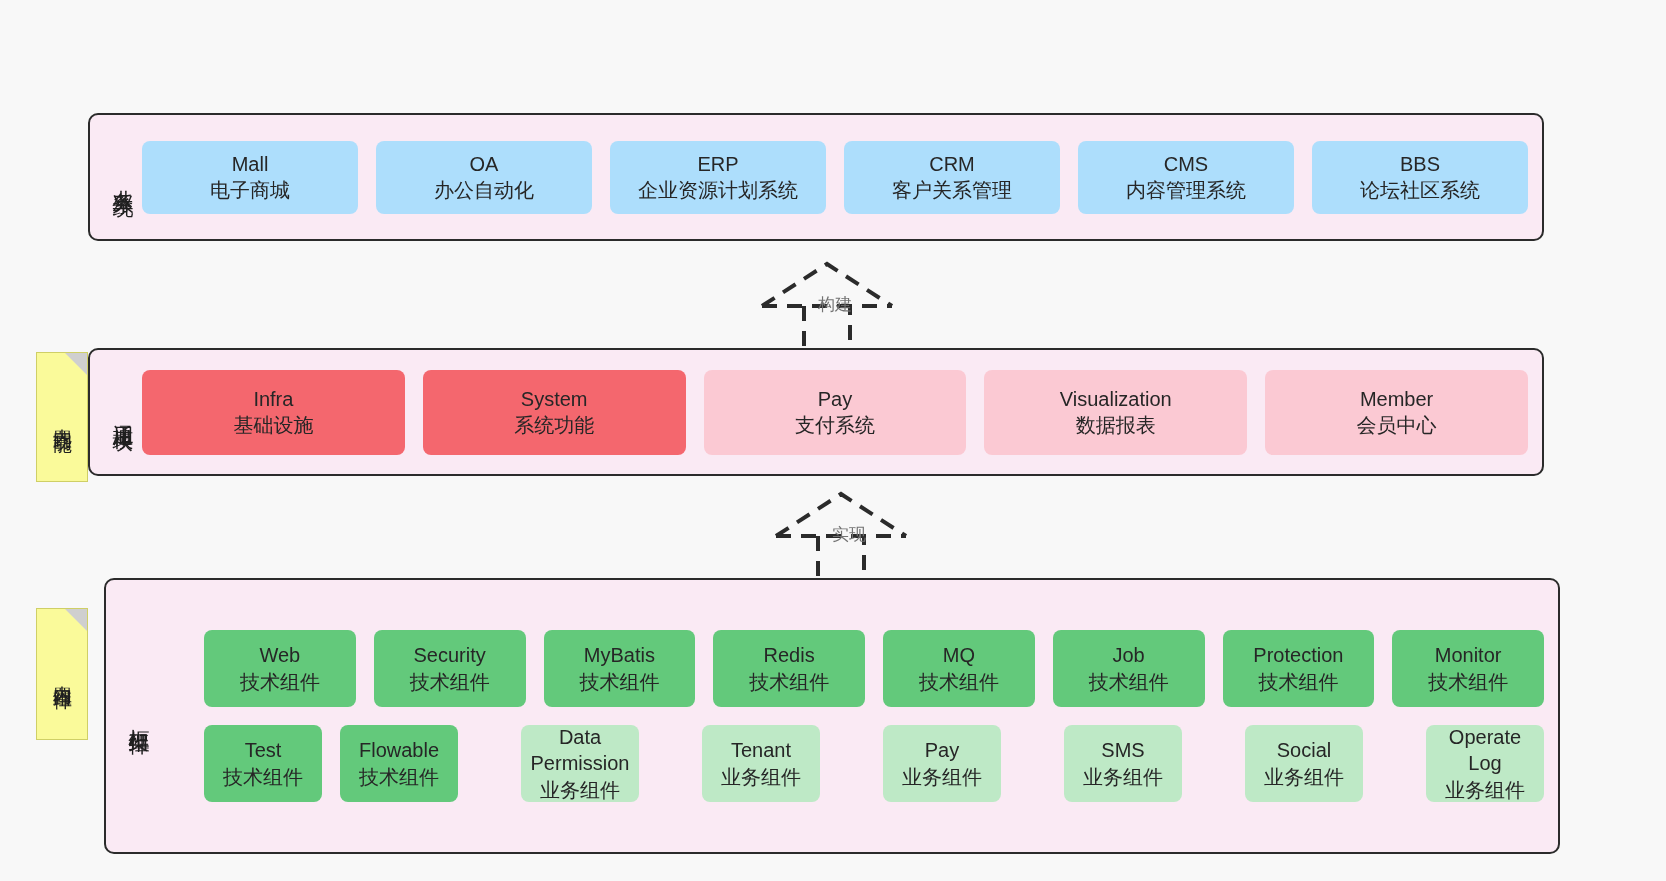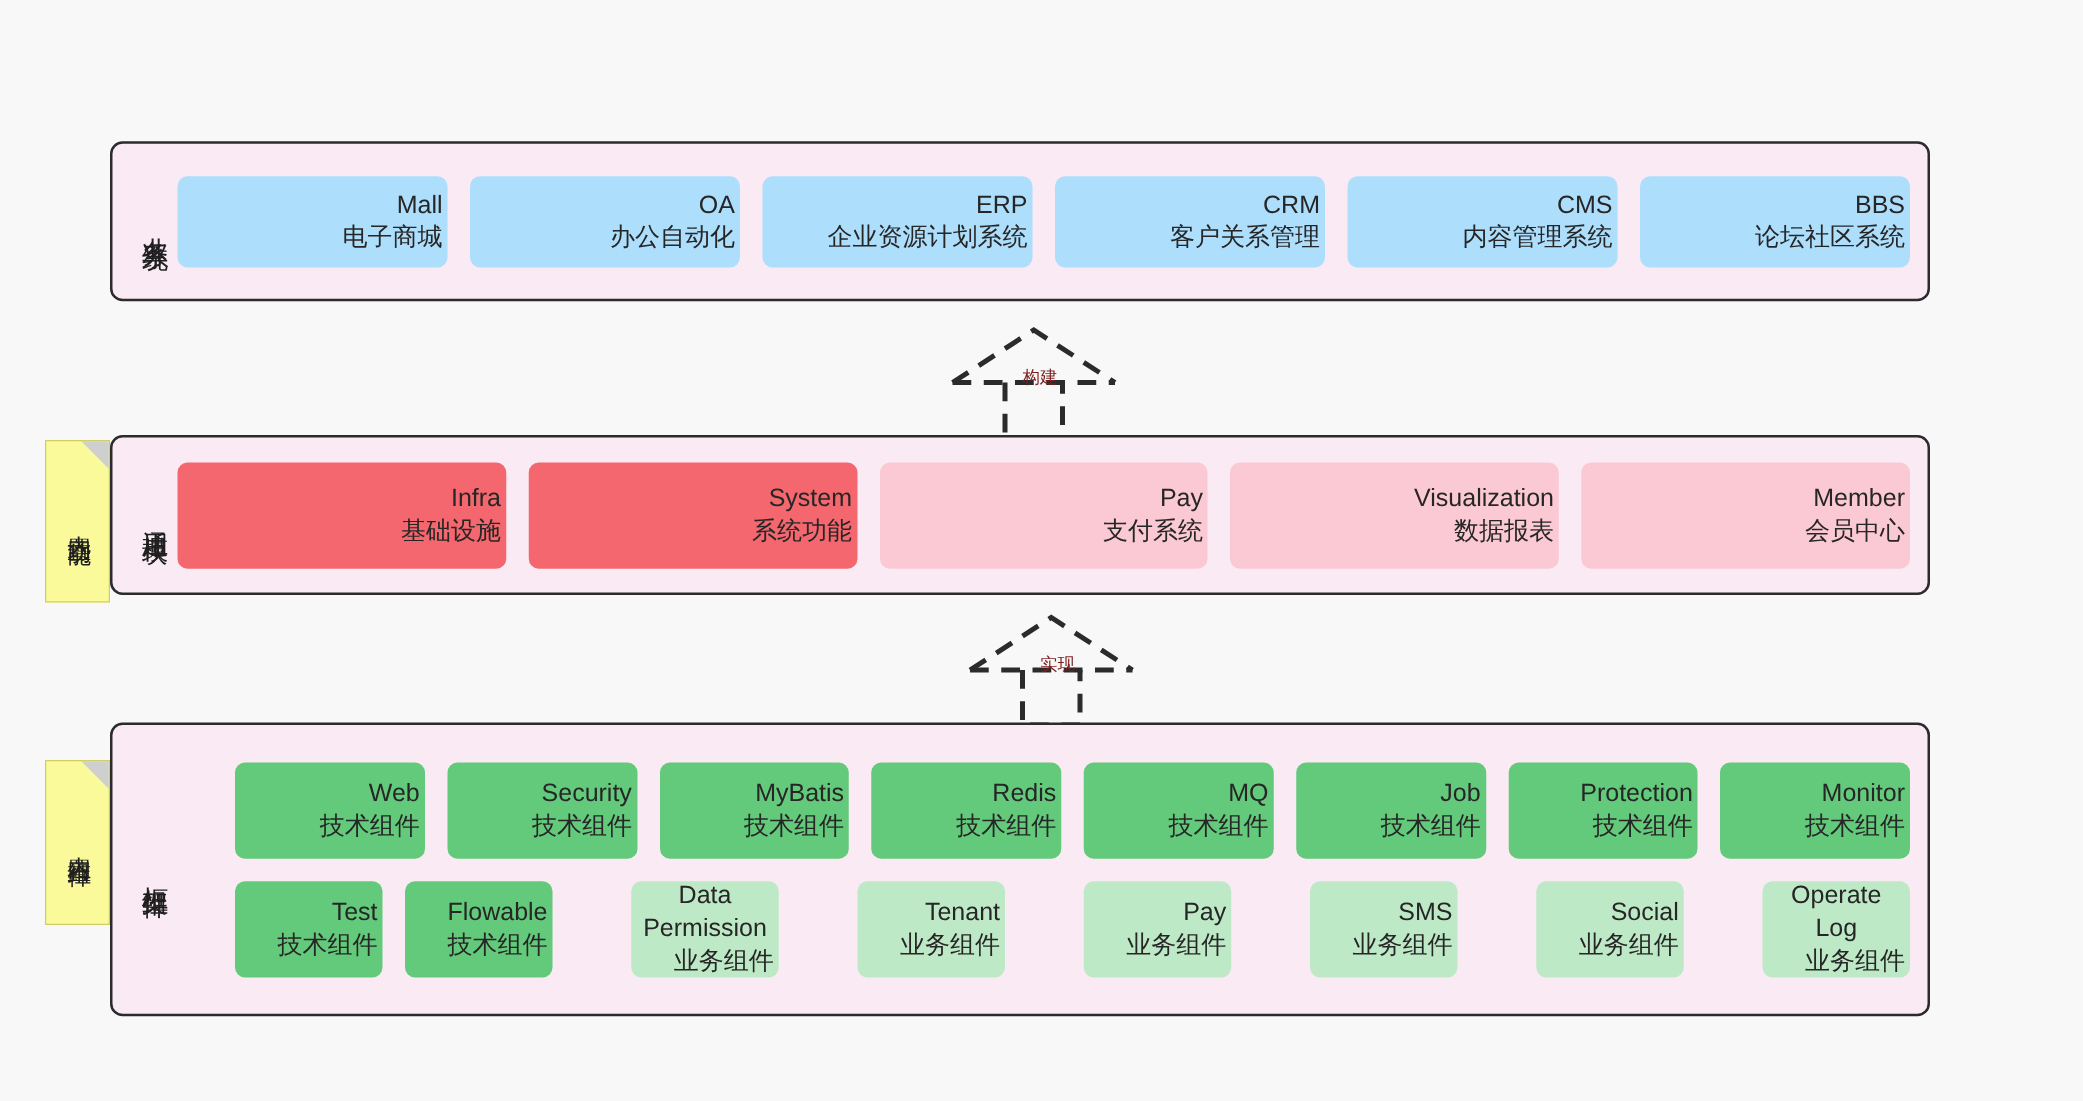--- a/index.html
+++ b/index.html
@@ -56,41 +56,41 @@
     align-items: stretch;
     gap: 18px;
   }
   .card-row + .card-row { margin-top: 18px; }
 
   .card {
     flex: 1 1 0;
     border-radius: 8px;
     display: flex;
     flex-direction: column;
-    align-items: flex-end;
+    align-items: center;
     justify-content: center;
     text-align: center;
     color: #262626;
     padding: 6px 4px;
     line-height: 1.32;
   }
   .card .t1 { font-size: 20px; }
   .card .t2 { font-size: 20px; }
 
   
   .c-blue        { background: #addefc; }
   .c-red         { background: #f4676e; }
   .c-pink        { background: #fbc9d3; }
   .c-green       { background: #63c97b; }
   .c-lightgreen  { background: #bee9c6; margin-left: 45px; }
 
   
   #layer-business  { left: 88px;  top: 113px; width: 1456px; height: 128px; }
   #layer-common    { left: 88px;  top: 348px; width: 1456px; height: 128px; }
-  #layer-framework { left: 88px;  top: 578px; width: 1456px; height: 235px; gap: 46px; }
+  #layer-framework { left: 104px;  top: 578px; width: 1456px; height: 276px; gap: 46px; }
 
   #layer-business  .card-row { height: 73px; }
   #layer-common    .card-row { height: 85px; }
   #layer-framework .card-row { height: 77px; }
 
   
   .note {
     position: absolute;
     background: #fafa9a;
     border: 1px solid #cfcf66;
@@ -116,22 +116,22 @@
     border-top: 22px solid #cfcfcf;
   }
   #note-builtin-function  { left: 36px; top: 352px; width: 52px; height: 130px; }
   #note-builtin-component { left: 36px; top: 608px; width: 52px; height: 132px; }
 
   
   .arrow { position: absolute; }
   .arrow svg { display: block; }
   .arrow-label {
     position: absolute;
-    font-size: 14px;
-    color: #7f1d1d;
+    font-size: 17px;
+    color: #737373;
     background: transparent;
     white-space: nowrap;
     user-select: none;
   }
   #arrow-build  { left: 752px; top: 258px; width: 180px; height: 92px; }
   #arrow-impl   { left: 766px; top: 488px; width: 180px; height: 92px; }
   #arrow-build  .arrow-label { left: 66px; top: 35px; }
   #arrow-impl   .arrow-label { left: 66px; top: 35px; }
 </style>
 </head>

